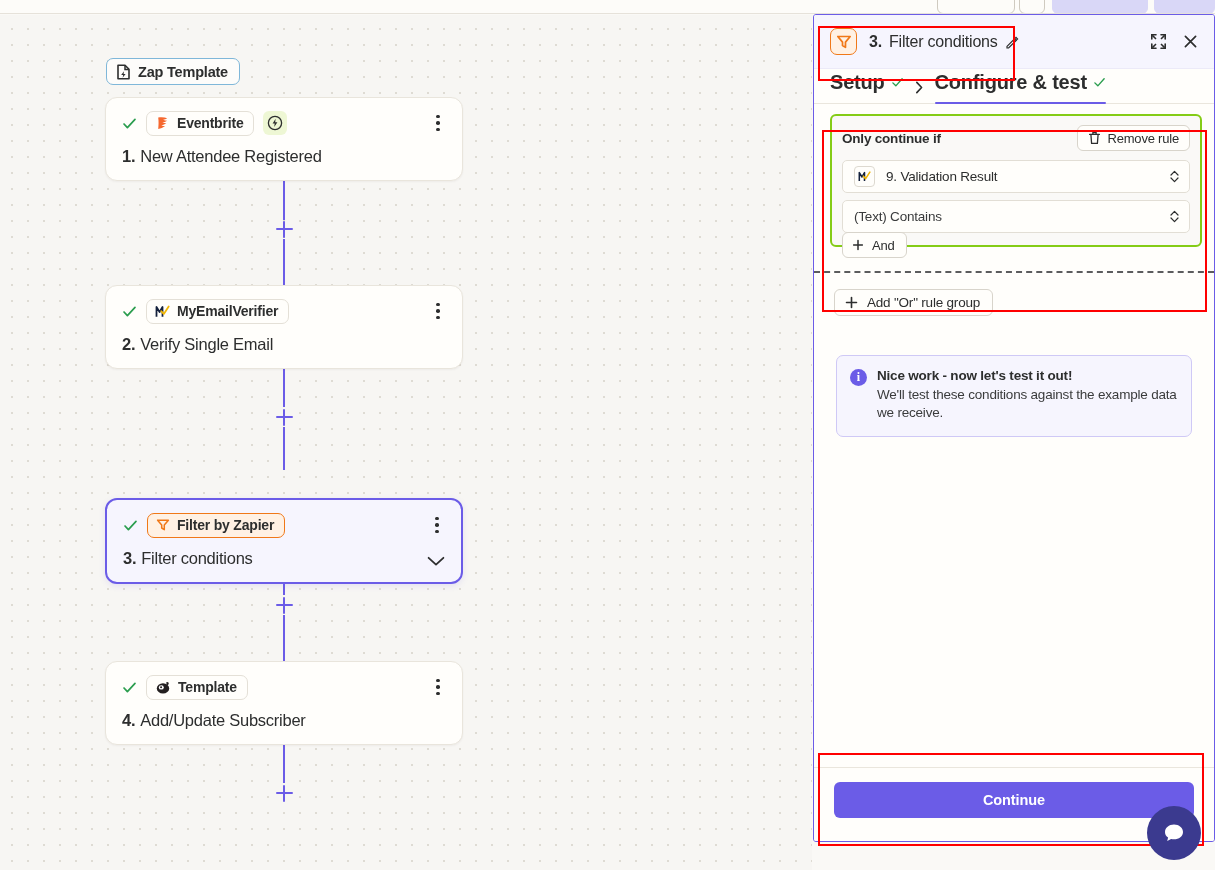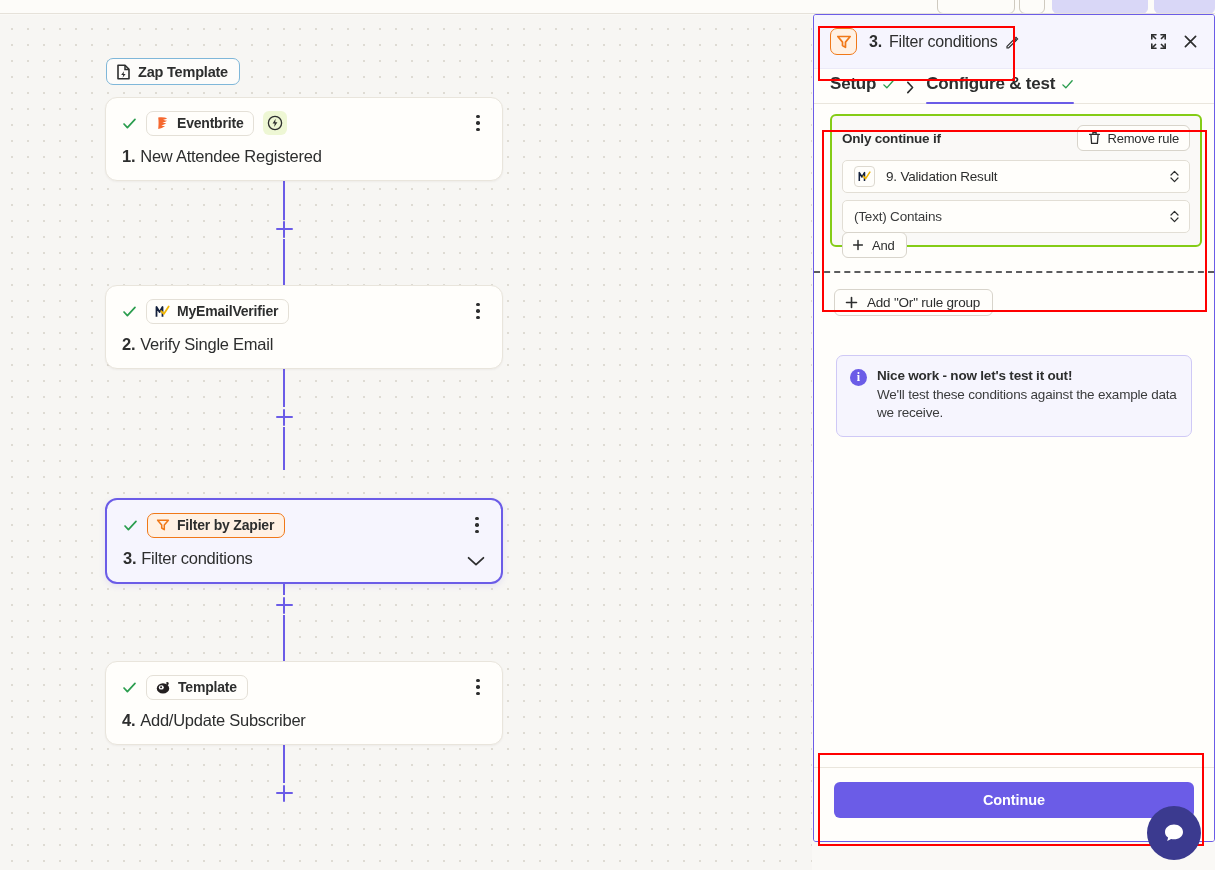--- a/index.html
+++ b/index.html
@@ -43,21 +43,21 @@
     height: 27px; padding: 0 11px 0 9px;
     background: #fdfcfa;
     border: 1.5px solid #7fb7d9; border-radius: 7px;
     font-size: 14.5px; font-weight: 700; color: #2d2e2e;
     letter-spacing: -0.2px;
     margin-top: 8px;
   }
 
   
   .step-card {
-    position: absolute; left: 105px; width: 398px;
+    position: absolute; left: 105px; width: 358px;
     background: #fffefb;
     border: 1px solid #e9e5dc;
     border-radius: 12px;
     box-shadow: 0 1px 2px rgba(50,45,35,.05);
     padding: 12px 16px 14px 16px;
   }
   .step-card.active {
     background: #f6f5fe;
     border: 2.5px solid #6b5ce7;
     box-shadow: 0 2px 6px rgba(107,92,231,.13);
@@ -134,21 +134,21 @@
   .hdr-icons { margin-left: auto; display: flex; align-items: center; gap: 13px; }
   .icon-btn { width: 19px; height: 19px; display: flex; align-items: center; justify-content: center; }
 
   
   #panel-tabs {
     height: 35px; flex: none; display: flex; align-items: flex-end; gap: 0;
     padding: 0 16px; border-bottom: 1px solid #eae6dd; background: #fffefb;
   }
   .tab {
     display: flex; align-items: center; gap: 6px;
-    font-size: 17px; font-weight: 700; color: #2d2e2e; letter-spacing: -0.2px;
+    font-size: 20px; font-weight: 700; color: #2d2e2e; letter-spacing: -0.2px;
     padding-bottom: 9px; position: relative;
   }
   .tab.sel::after {
     content: ""; position: absolute; left: 0; right: 0; bottom: -1px;
     height: 2.5px; background: #6b5ce7; border-radius: 2px;
   }
   .tab-sep { margin: 0 11px 9px 11px; display: flex; align-items: center; }
 
   
   #panel-body { flex: 1; overflow: hidden; background: #fffefb; position: relative; }

